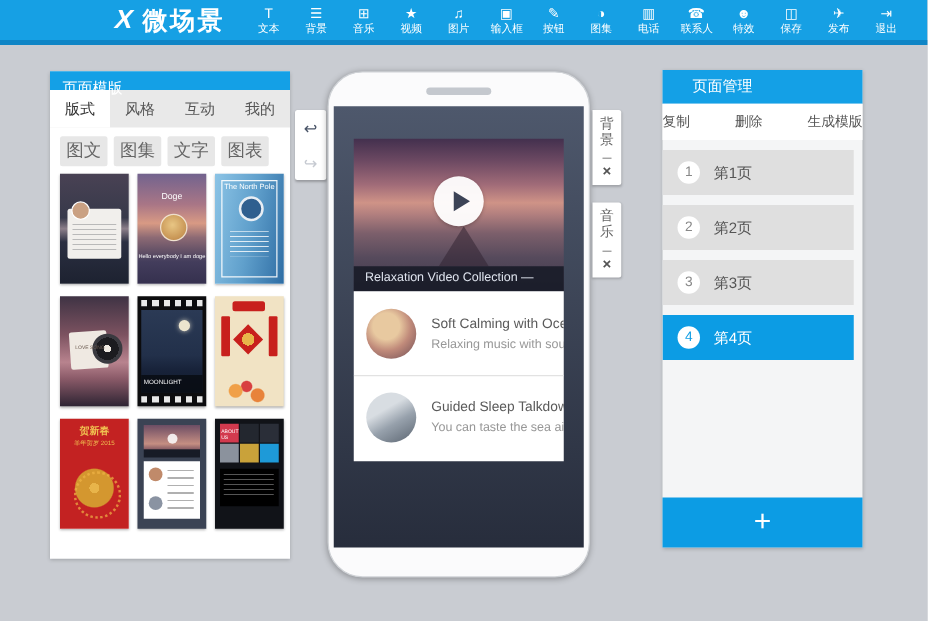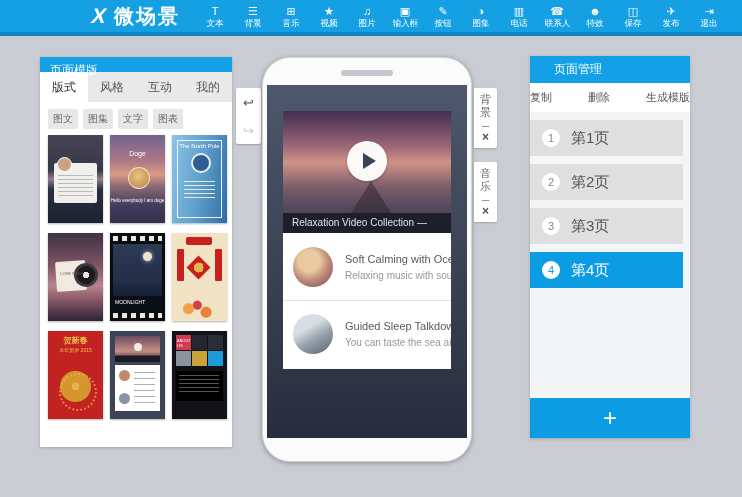--- a/index.html
+++ b/index.html
@@ -21,21 +21,21 @@
   
   .panel-header{height:15px;line-height:26px;background:#14a0e6;color:#fff;font-size:12px;padding-left:10px}
 
   
   .left-panel{position:absolute;left:40px;top:57px;width:192px;height:390px;background:#fff;
               box-shadow:0 1px 3px rgba(0,0,0,.2)}
   .tabs{height:30px;background:#e9e9e9;display:flex}
   .ltab{width:48px;line-height:30px;text-align:center;font-size:12px;color:#555;cursor:pointer}
   .ltab.active{background:#fff;color:#333}
   .chips{display:flex;gap:5px;margin:7px 8px 6px}
-  .chip{background:#e7e7e7;color:#666;font-size:10px;padding:3px 5px;border-radius:2px;cursor:pointer;white-space:nowrap}
+  .chip{background:#e7e7e7;color:#666;font-size:14px;padding:3px 5px;border-radius:2px;cursor:pointer;white-space:nowrap}
   .grid{display:grid;grid-template-columns:repeat(3,55px);gap:10px 7px;margin:1px 8px 0}
 
   .thumb{position:relative;width:55px;height:88px;overflow:hidden;cursor:pointer;
          box-shadow:0 1px 2px rgba(0,0,0,.3);background:#333}
   .fx{position:absolute;inset:0;pointer-events:none}
   .t-label,.t-sub,.t-caption{position:absolute;left:0;right:0;text-align:center;color:#fff;pointer-events:none}
   .t-label{top:14px;font-size:7px}
   .t-sub{top:24px;font-size:5px}
   .t-caption{bottom:9px;font-size:5px}
 
@@ -165,21 +165,21 @@
   .right-panel{position:absolute;left:530px;top:56px;width:160px;height:382px;background:#f4f5f6;
                box-shadow:0 1px 3px rgba(0,0,0,.2);display:flex;flex-direction:column}
   .right-panel .panel-header{height:27px;line-height:27px;padding-left:24px;flex:none}
   .actions{height:29px;background:#fff;display:flex;align-items:center;justify-content:space-between;flex:none}
   .pact{font-size:11px;color:#555;cursor:pointer;white-space:nowrap}
   .pages{flex:1;padding-top:8px;overflow:hidden}
   .pitem{height:36px;background:#dfdfdf;margin:0 7px 8px 0;display:flex;align-items:center;gap:11px;
          padding-left:12px;cursor:pointer}
   .badge{width:18px;height:18px;border-radius:50%;background:#fff;color:#888;font-size:11px;line-height:18px;
          text-align:center;flex:none}
-  .plabel{font-size:15px;color:#555}
+  .plabel{font-size:12px;color:#555}
   .pitem.active{background:#0c9ce4}
   .pitem.active .plabel{color:#fff}
   .pitem.active .badge{color:#0c9ce4}
   .add{height:40px;border:0;background:#0c9ce4;color:#fff;font-size:24px;line-height:40px;cursor:pointer;flex:none;padding:0}
 
   
   .tip{position:absolute;left:230px;top:465px;width:300px;text-align:center;font-size:11px;color:#9aa0a8;line-height:14px}
 </style>
 </head>
 <body>

